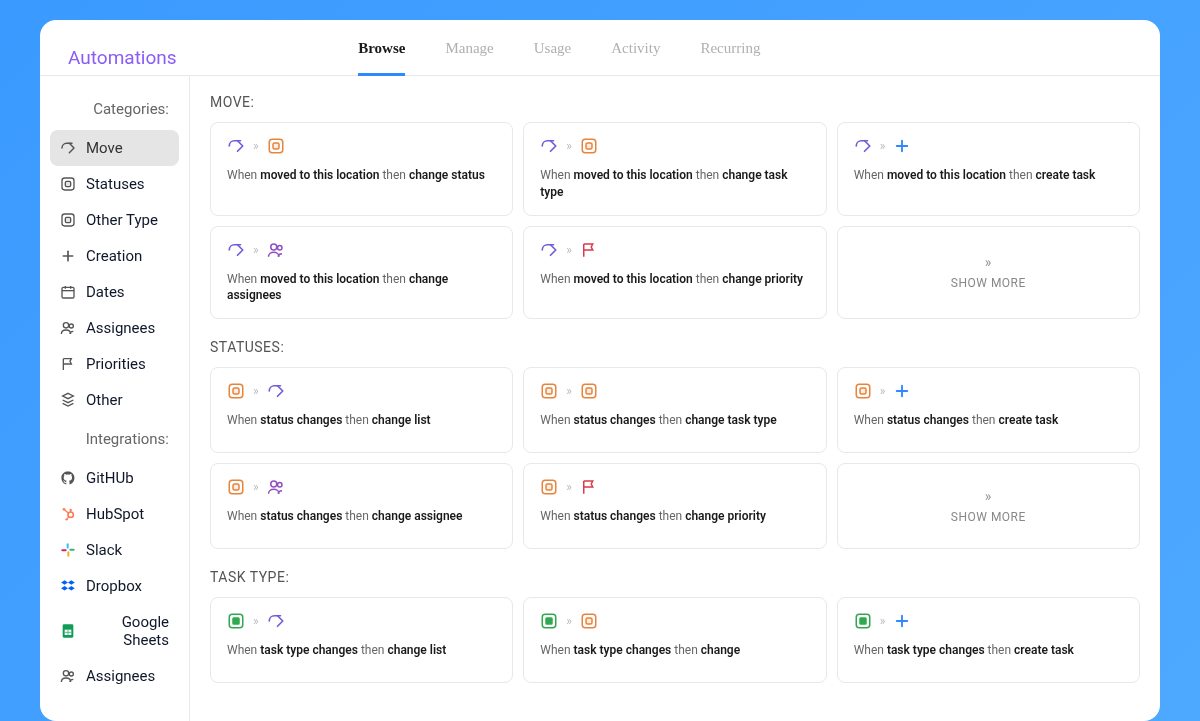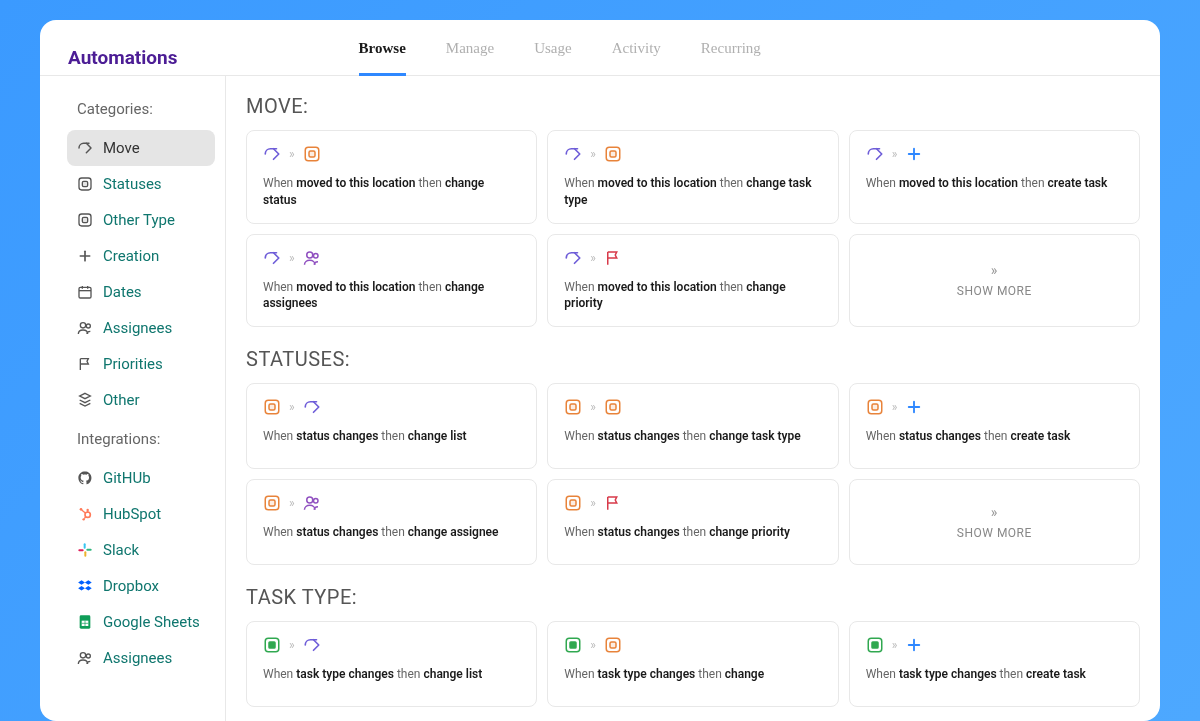--- a/index.html
+++ b/index.html
@@ -22,22 +22,22 @@
 }
 .header {
   display: flex;
   align-items: center;
   padding: 20px 28px 0 28px;
   border-bottom: 1px solid #e8e8e8;
   height: 56px;
 }
 .title {
   font-size: 19px;
-  font-weight: 700;
-  color: #4c1d95;
+  font-weight: 400;
+  color: #8b5cf6;
 }
 .tabs {
   display: flex;
   gap: 40px;
   margin-left: auto;
   margin-right: auto;
   transform: translateX(-40px);
   font-family: Liberation Serif, serif;
 }
 .tab {
@@ -51,61 +51,62 @@
   color: #1a1a1a;
   font-weight: 600;
   border-bottom-color: #2f88ff;
 }
 .body {
   display: flex;
   flex: 1;
   overflow: hidden;
 }
 .sidebar {
-  width: 186px;
+  width: 150px;
   border-right: 1px solid #e8e8e8;
-  padding: 18px 10px 0 27px;
+  padding: 18px 10px 0 10px;
   overflow-y: auto;
+  text-align: right;
 }
 .section-label {
   font-size: 15px;
   color: #666;
   padding: 6px 10px;
   margin-bottom: 6px;
 }
 .side-item {
   display: flex;
   align-items: center;
   gap: 10px;
   padding: 9px 10px;
   border-radius: 8px;
   cursor: pointer;
   font-size: 15px;
-  color: #0f766e;
+  color: #0f172a;
 }
 .side-item.active {
   background: #e5e5e5;
   color: #333;
 }
 .side-icon {
   width: 16px;
   height: 16px;
   display: inline-flex;
   align-items: center;
   justify-content: center;
   color: #555;
   flex-shrink: 0;
 }
 .main {
   flex: 1;
   padding: 18px 20px 0 20px;
   overflow-y: hidden;
 }
 .group-title {
-  font-size: 20px;
+  font-size: 14px;
   font-weight: 400;
   color: #555;
   letter-spacing: 0.5px;
   margin-bottom: 12px;
   margin-top: 20px;
 }
 .group-title:first-child { margin-top: 0; }
 .card-grid {
   display: grid;
   grid-template-columns: 1fr 1fr 1fr;

